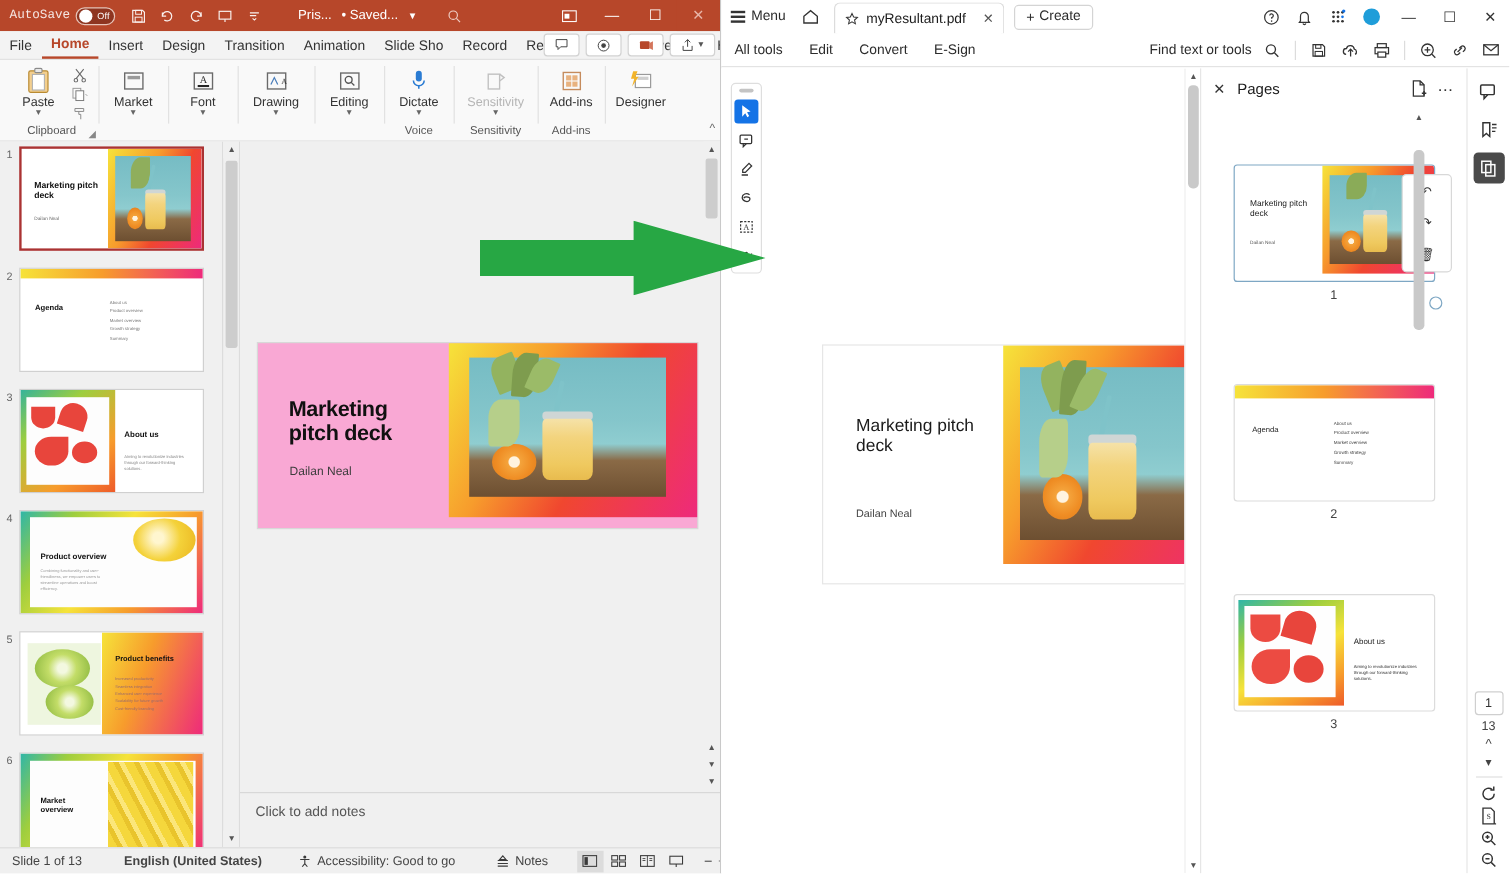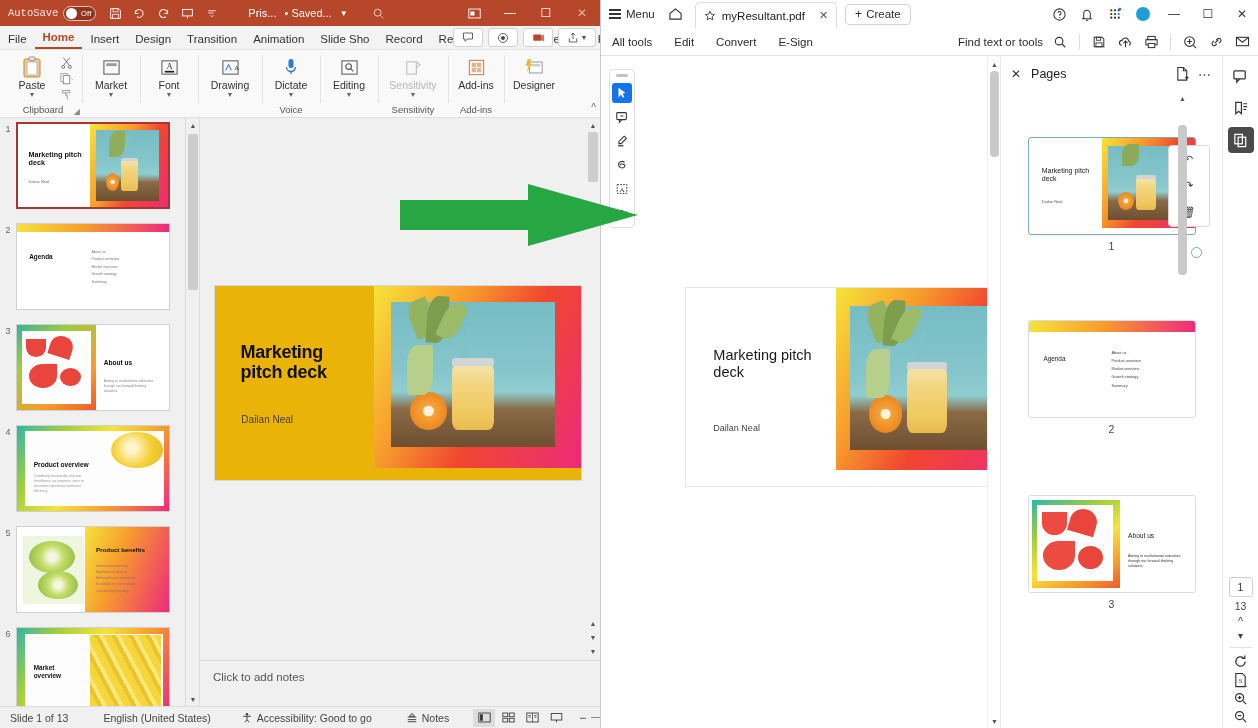--- a/index.html
+++ b/index.html
@@ -104,22 +104,22 @@
   }
   .thumb.selected { border: 2px solid #a33; }
   .ppt-scroll-v {
     position:absolute; right:0; top:0; bottom:0; width: 14px; background:#f0f0f0; border-left:1px solid #dcdcdc;
   }
   .sb-arrow { width:14px;height:14px;display:flex;align-items:center;justify-content:center;font-size:7px;color:#555;background:#f0f0f0;}
   .sb-thumb { position:absolute; left:2px; width:10px; background:#cdcdcd; border-radius:2px;}
 
   .slidearea { flex: 1; position:relative; background:#f0f0f0; }
   .mainslide {
-    position:absolute; left: 15px; top: 168px; width: 366px; height: 194px;
-    background:#eab308; box-shadow: 0 0 0 1px #d8d8d8;
+    position:absolute; left: 15px; top: 168px; width: 366px; height: 154px;
+    background:#f9a8d4; box-shadow: 0 0 0 1px #d8d8d8;
   }
   .notespane {
     position:absolute; left:0; right:0; bottom:0; height: 46px; background:#f0f0f0;
     border-top:1px solid #d8d8d8; font-size:11.5px; color:#555; padding: 10px 13px;
   }
   .main-scroll-v { position:absolute; right:0; top:0; bottom: 46px; width:14px; background:#f0f0f0;}
 
   .ppt-status {
     position:absolute; left:0; bottom:0; width: 600px; height: 22px; background:#f0f0f0;
     border-top:1px solid #dcdcdc; display:flex; align-items:center; font-size:10.5px; color:#444;
@@ -444,44 +444,44 @@
               </svg>
           </span>
           <span class="lbl">Drawing</span>
           <span class="caret">▼</span>
         </div>
       </div>
 
       <div class="rgroup">
         <div class="rbtn">
           <span class="glyph">
+            <svg width="19" height="19" viewBox="0 0 20 20">
+                <rect x="2" y="3" width="16" height="14" fill="none" stroke="#6a6a6a" stroke-width="1.2"></rect>
+                <circle cx="9" cy="9" r="3" fill="none" stroke="#555" stroke-width="1.2"></circle>
+                <path d="M11.2 11.2L14 14" stroke="#555" stroke-width="1.2"></path>
+              </svg>
+          </span>
+          <span class="lbl">Editing</span>
+          <span class="caret">▼</span>
+        </div>
+      </div>
+
+      <div class="rgroup">
+        <div class="rbtn">
+          <span class="glyph">
             <svg width="16" height="20" viewBox="0 0 16 20">
                 <rect x="5.5" y="2" width="5" height="9" rx="2.5" fill="#2b7cd3"></rect>
                 <path d="M3.5 10a4.5 4.5 0 0 0 9 0" fill="none" stroke="#2b7cd3" stroke-width="1.3"></path>
                 <path d="M8 14.5v2.5" stroke="#2b7cd3" stroke-width="1.3"></path>
               </svg>
           </span>
           <span class="lbl">Dictate</span>
           <span class="caret">▼</span>
         </div>
         <span class="rg-name">Voice</span>
-      </div>
-
-      <div class="rgroup">
-        <div class="rbtn">
-          <span class="glyph">
-            <svg width="19" height="19" viewBox="0 0 20 20">
-                <rect x="2" y="3" width="16" height="14" fill="none" stroke="#6a6a6a" stroke-width="1.2"></rect>
-                <circle cx="9" cy="9" r="3" fill="none" stroke="#555" stroke-width="1.2"></circle>
-                <path d="M11.2 11.2L14 14" stroke="#555" stroke-width="1.2"></path>
-              </svg>
-          </span>
-          <span class="lbl">Editing</span>
-          <span class="caret">▼</span>
-        </div>
       </div>
 
       <div class="rgroup">
         <div class="rbtn disabled" style="width:58px;">
           <span class="glyph">
             <svg width="19" height="19" viewBox="0 0 20 20">
                 <rect x="3" y="4" width="10" height="13" fill="none" stroke="#c0c0c0" stroke-width="1.2"></rect>
                 <path d="M13 4l4 3-4 3" fill="none" stroke="#c0c0c0" stroke-width="1.2"></path>
               </svg>
           </span>
@@ -647,21 +647,21 @@
         </div>
 
         <div class="notespane">
           <span>Click to add notes</span>
         </div>
       </div>
     </div>
 
     <div class="ppt-status">
       <span class="st-item">Slide 1 of 13</span>
-      <span class="st-item" style="padding-left:25px;">English (United States)</span>
+      <span class="st-item" style="padding-left:25px;font-weight:bold;">English (United States)</span>
       <span class="st-item" style="padding-left:20px;">
         <span>
           <svg width="12" height="12" viewBox="0 0 14 14">
               <circle cx="7" cy="2.6" r="1.5" fill="#3a3a3a"></circle>
               <path d="M2.5 5h9M7 5v4M4.5 12l2.5-3 2.5 3" stroke="#3a3a3a" stroke-width="1.1" fill="none"></path>
             </svg>
         </span>
         <span>Accessibility: Good to go</span>
       </span>
       <span class="st-item" style="padding-left:24px;">

